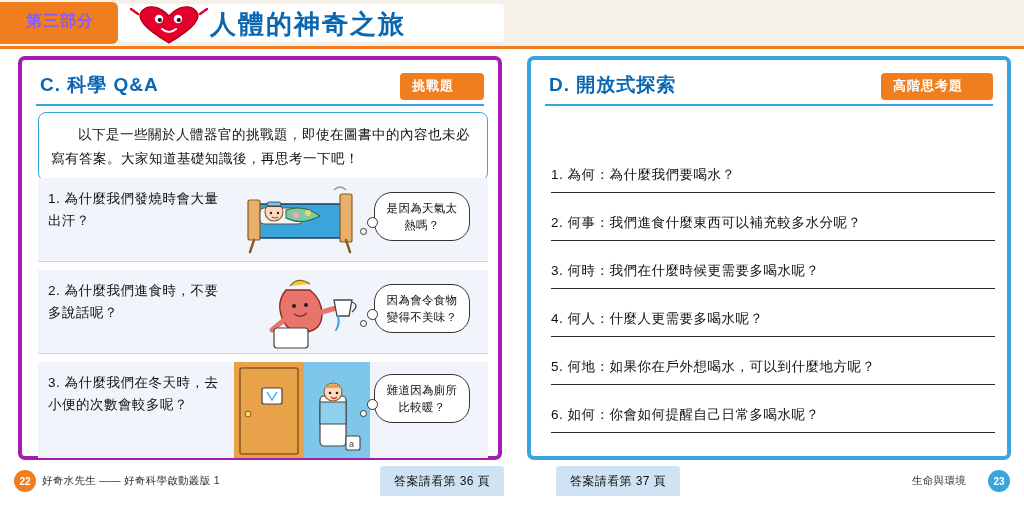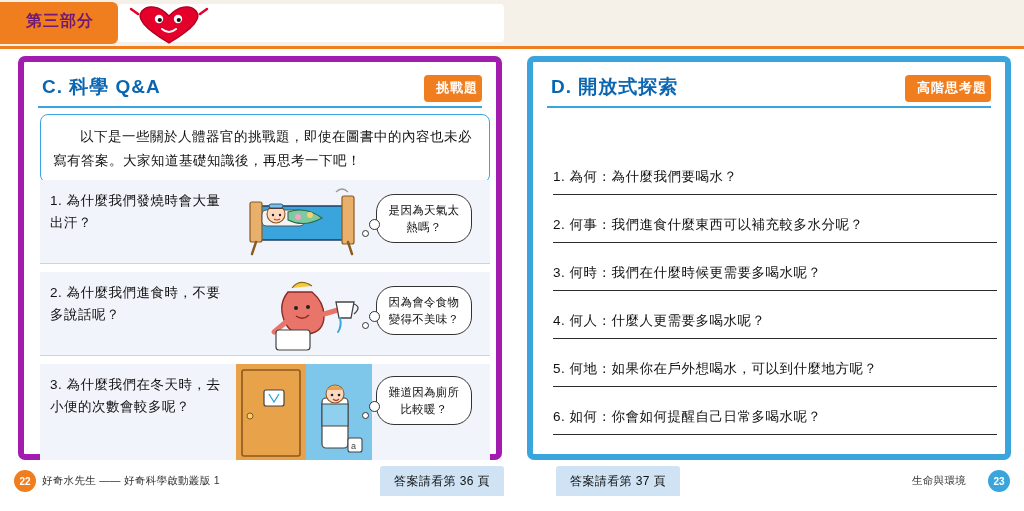--- a/index.html
+++ b/index.html
@@ -24,21 +24,21 @@
     position: absolute; left: 0; top: 0; width: 1024px; height: 46px;
     background: #f5f1e8;
   }
   .header-orange {
     position: absolute; left: 0; top: 2px; width: 118px; height: 42px;
     background: #f07d1e;
     border-radius: 0 6px 6px 0;
   }
   .header-orange-label {
     position: absolute; left: 26px; top: 11px;
-    font-size: 16px; font-weight: bold; color: #701a75;
+    font-size: 16px; font-weight: bold; color: #8b5cf6;
     letter-spacing: 1px;
   }
   .header-white-plate {
     position: absolute; left: 118px; top: 4px; width: 386px; height: 38px;
     background: #ffffff; border-radius: 4px;
   }
   .heart-wrap {
     position: absolute; left: 126px; top: 2px; width: 86px; height: 44px;
   }
   .header-title {
@@ -54,37 +54,37 @@
   .header-note b { color: #111; }
   .header-rule {
     position: absolute; left: 0; top: 46px; width: 1024px; height: 3px;
     background: #f07d1e;
   }
 
   
   .panel {
     position: absolute; top: 56px;
     width: 484px; height: 404px;
-    border: 6px solid #a21caf;
+    border: 4px solid #a21caf;
     border-radius: 7px;
     background: #ffffff;
   }
   .panel-left { left: 18px; }
   .panel-right { left: 527px; border-color: #3aa5dd; }
 
   .panel-title {
     position: absolute; left: 18px; top: 12px;
     font-size: 19px; font-weight: bold; color: #0b66b1;
     letter-spacing: 1px;
   }
   .badge {
     position: absolute; right: 14px; top: 13px;
     background: #f07d1e; color: #fff;
     font-size: 13px; font-weight: bold;
-    padding: 4px 4px 5px 12px;
+    padding: 4px 30px 5px 12px;
     border-radius: 4px;
     letter-spacing: 1px;
   }
   .panel-rule {
     position: absolute; left: 14px; right: 14px; top: 44px;
     height: 2px; background: #3aa5dd;
   }
 
   
   .intro-box {
@@ -195,20 +195,21 @@
         <path d="M43 41 C 18 26, 10 16, 16 9 C 22 2, 34 4, 43 14 C 52 4, 64 2, 70 9 C 76 16, 68 26, 43 41 Z" fill="#e4002b" stroke="#b00020" stroke-width="1.4"></path>
         <circle cx="33" cy="17" r="4.2" fill="#ffffff"></circle>
         <circle cx="52" cy="17" r="4.2" fill="#ffffff"></circle>
         <circle cx="33.8" cy="18" r="2.1" fill="#111"></circle>
         <circle cx="52.8" cy="18" r="2.1" fill="#111"></circle>
         <path d="M36 27 q7 6 14 0" stroke="#ffffff" stroke-width="2" fill="none" stroke-linecap="round"></path>
         <path d="M12 12 l-7 -5 M74 12 l7 -5" stroke="#e4002b" stroke-width="2.5" stroke-linecap="round"></path>
       </svg>
     </div>
 
+    <div class="header-title">人體的神奇之旅</div>
 
     <div class="header-rule"></div>
   </div>
 
   <div class="panel panel-left">
     <div class="panel-title">C. 科學 Q&amp;A</div>
     <div class="badge">挑戰題</div>
     <div class="panel-rule"></div>
 
     <div class="intro-box">

